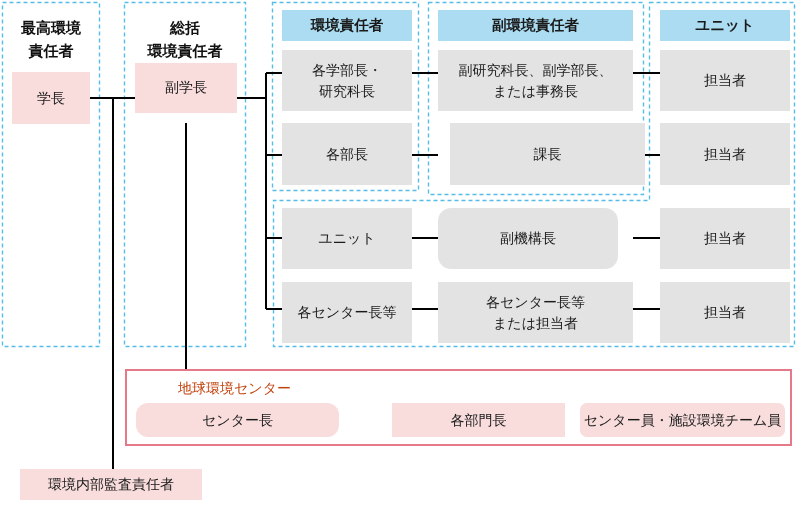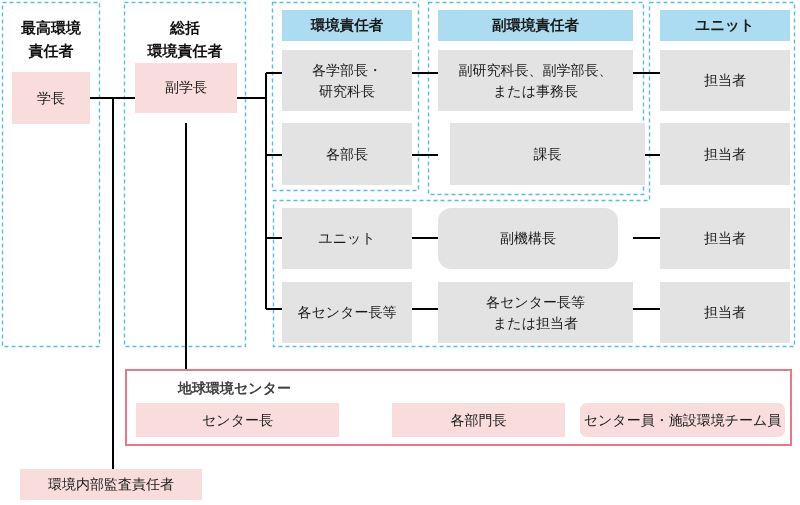--- a/index.html
+++ b/index.html
@@ -19,21 +19,21 @@
   .bluehead{background:#abdcf2;font-weight:bold;font-size:14.5px;}
   .col-title{
     position:absolute;text-align:center;font-weight:bold;font-size:15px;
     line-height:1.55;white-space:pre-line;color:#111;
   }
   .red-frame{
     position:absolute;left:125px;top:369px;width:667px;height:77px;
     border:2px solid #e5798a;box-sizing:border-box;background:#ffffff;
   }
   .center-title{
-    position:absolute;left:178px;top:380px;font-weight:bold;font-size:14px;color:#404040;
+    position:absolute;left:178px;top:380px;font-weight:normal;font-size:14px;color:#c2410c;
   }
 </style>
 </head>
 <body>
 
 <div class="canvas">
 
   <svg class="lines" width="800" height="505">
     <g stroke="#55bde8" stroke-width="1.4" fill="none" stroke-dasharray="4,3">
       <rect x="2.5" y="2.5" width="97" height="344"></rect>
@@ -91,19 +91,19 @@
   <div class="box gray" style="left:438px;top:208px;width:180px;height:61px;border-radius:13px;">副機構長</div>
   <div class="box gray" style="left:660px;top:208px;width:130px;height:61px;">担当者</div>
 
   <div class="box gray" style="left:282px;top:282px;width:130px;height:61px;">各センター長等</div>
   <div class="box gray" style="left:438px;top:282px;width:195px;height:61px;">各センター長等
 または担当者</div>
   <div class="box gray" style="left:660px;top:282px;width:130px;height:61px;">担当者</div>
 
   <div class="red-frame"></div>
   <div class="center-title">地球環境センター</div>
-  <div class="box pink" style="left:136px;top:403px;width:203px;height:34px;">センター長</div>
+  <div class="box pink" style="left:136px;top:403px;width:203px;height:34px;border-radius:12px;">センター長</div>
   <div class="box pink" style="left:392px;top:403px;width:173px;height:34px;">各部門長</div>
   <div class="box pink" style="left:580px;top:403px;width:205px;height:34px;border-radius:7px;">センター員・施設環境チーム員</div>
 
   <div class="box pink" style="left:20px;top:469px;width:182px;height:31px;">環境内部監査責任者</div>
 
 </div>
 
 </body></html>

